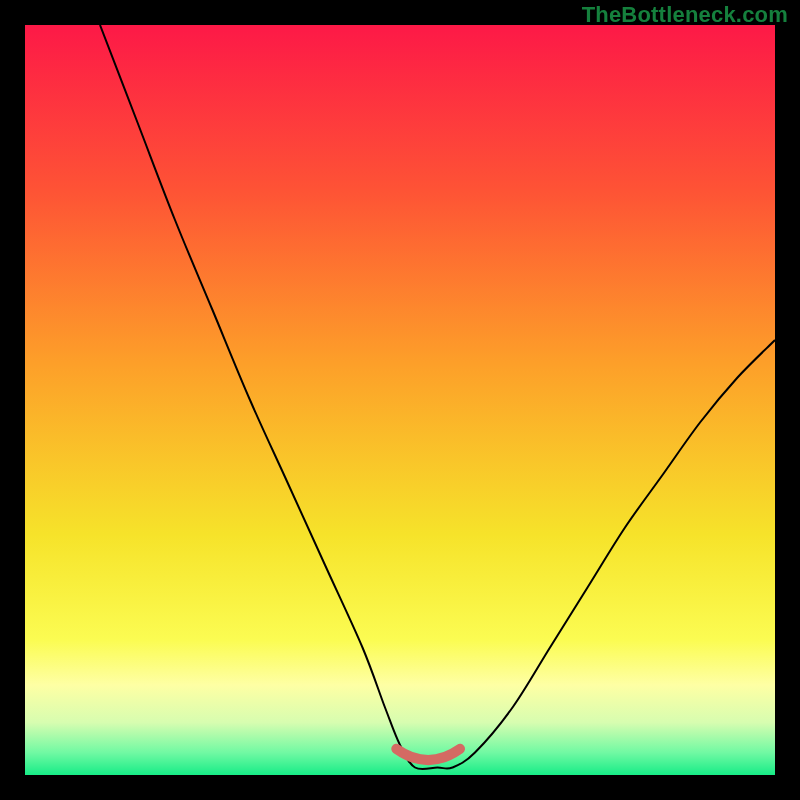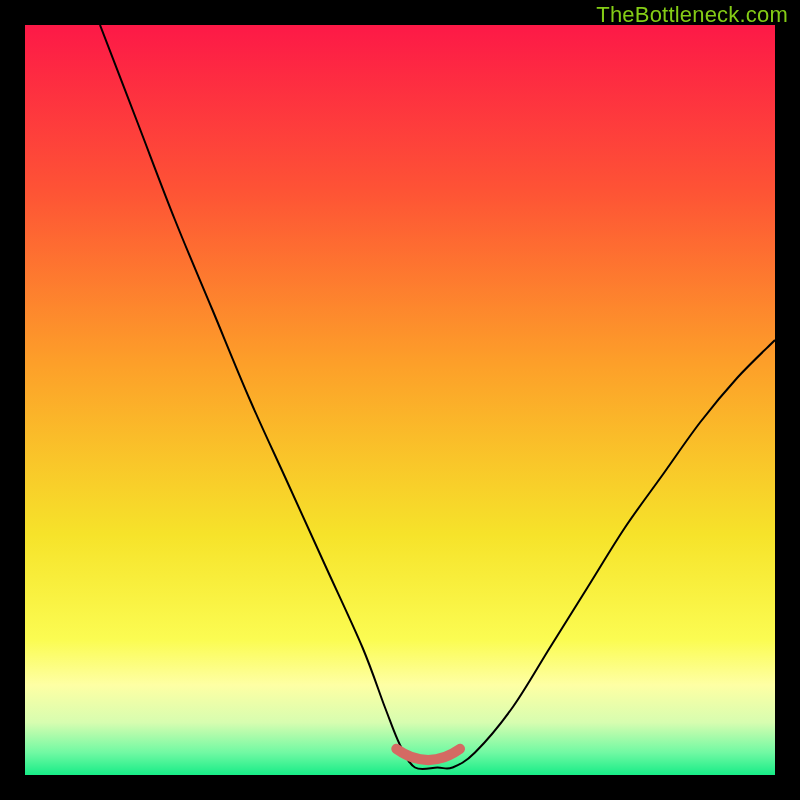--- a/index.html
+++ b/index.html
@@ -14,23 +14,23 @@
   .frame {
     position: relative;
     width: 800px;
     height: 800px;
     background: #000;
   }
   .watermark {
     position: absolute;
     top: 2px;
     right: 12px;
-    color: #84cc16;
+    color: #15803d;
     font-size: 22px;
-    font-weight: 400;
+    font-weight: 700;
     letter-spacing: 0.2px;
     z-index: 10;
   }
   .plot {
     position: absolute;
     left: 25px;
     top: 25px;
     width: 750px;
     height: 750px;
     overflow: hidden;

